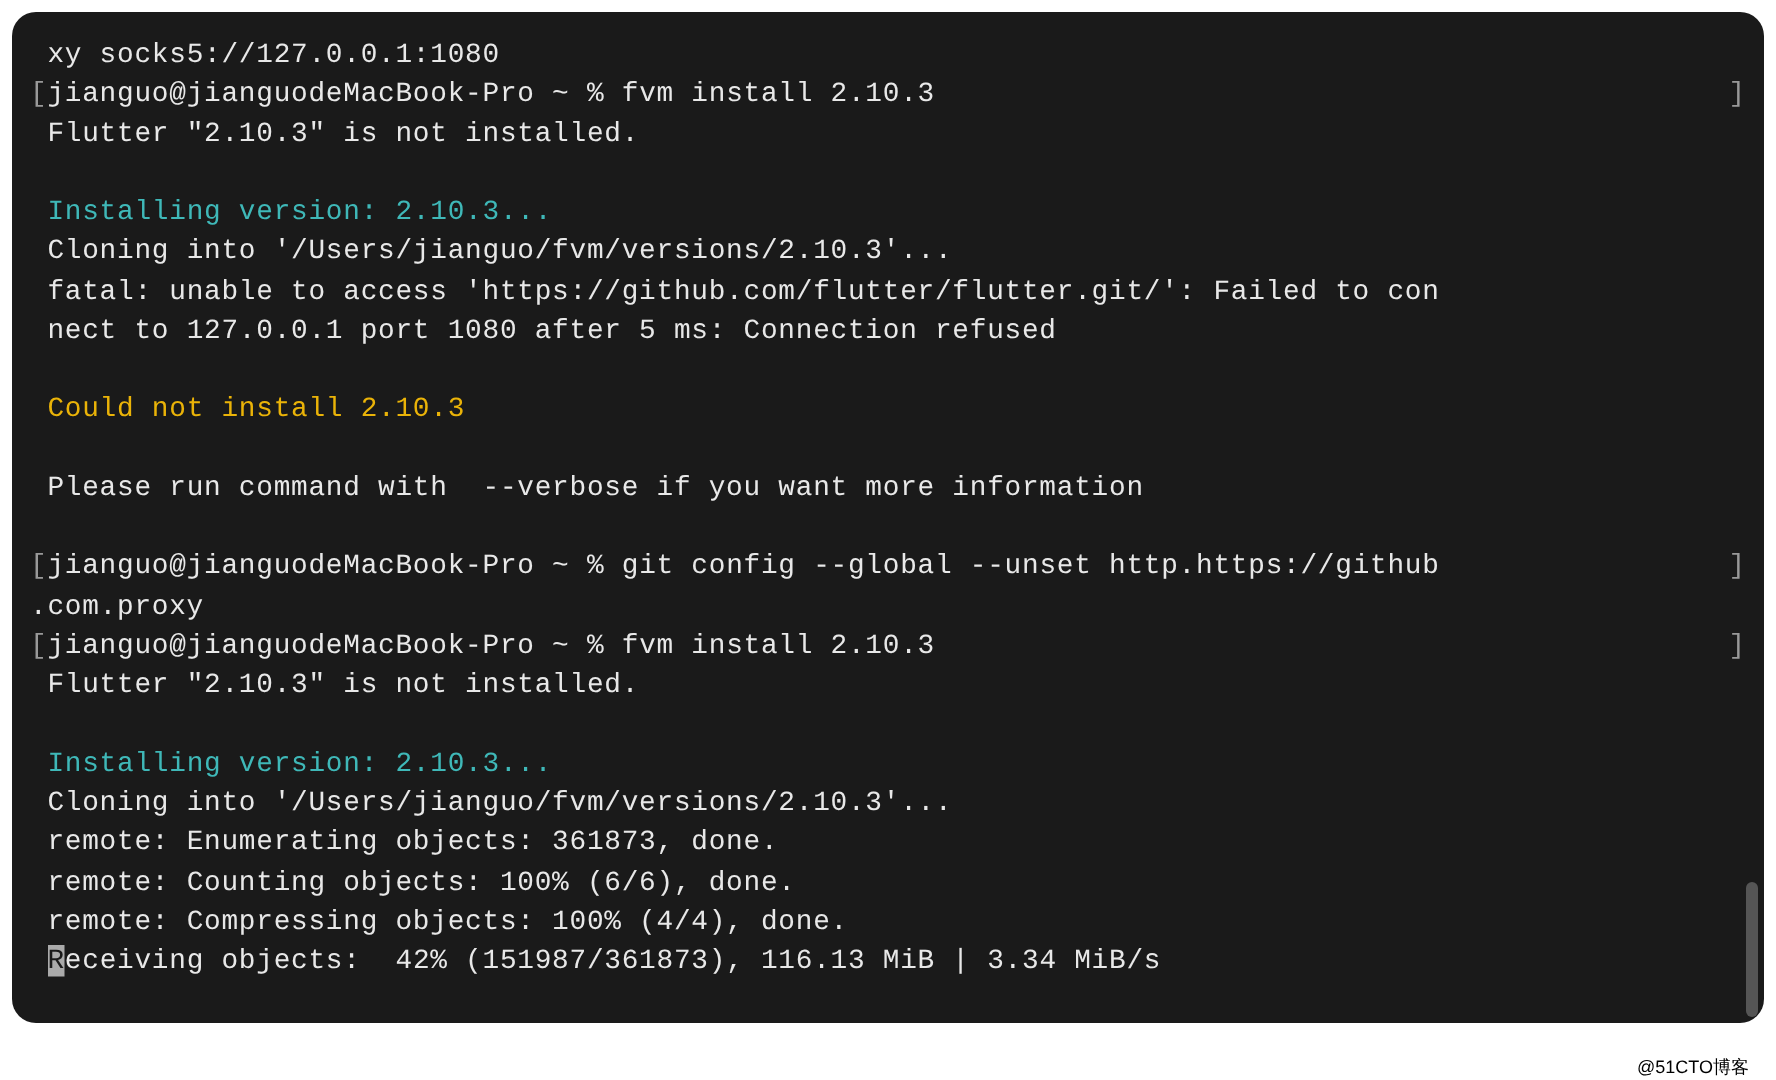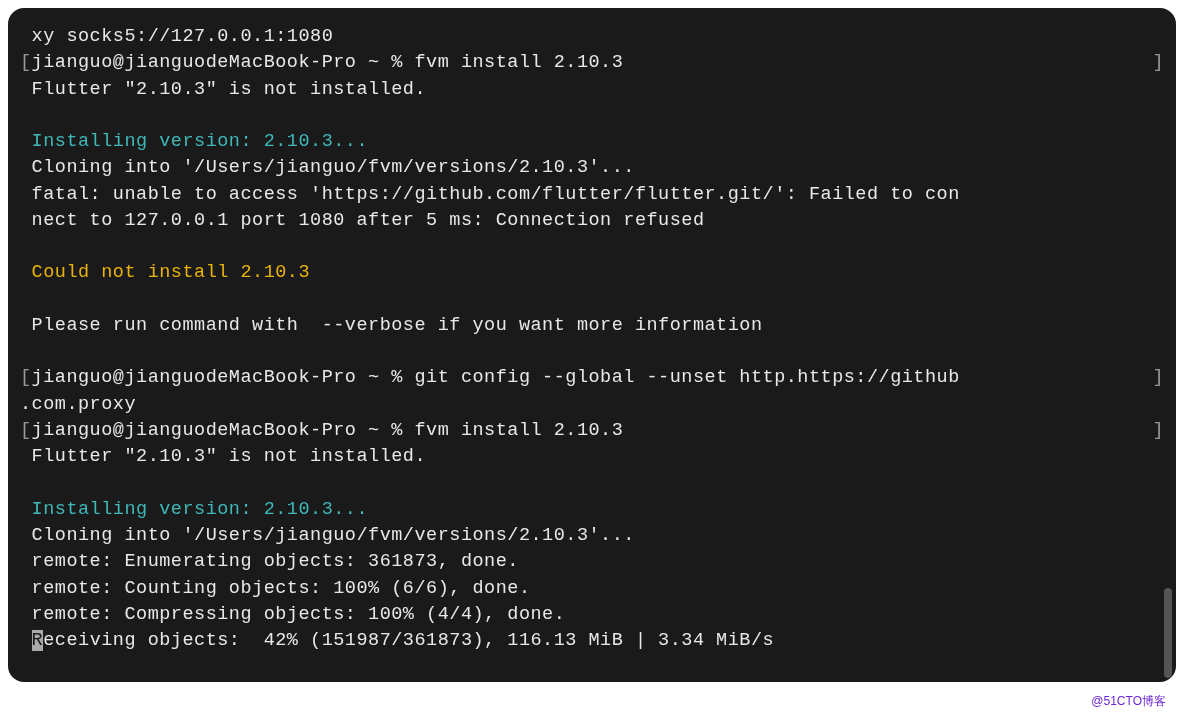--- a/index.html
+++ b/index.html
@@ -53,22 +53,22 @@
       right: 4px;
       top: 580px;
       width: 8px;
       height: 90px;
       background: #555;
       border-radius: 4px;
     }
     .watermark {
       position: absolute;
       right: 18px;
-      bottom: 10px;
-      color: #6d28d9;
+      bottom: 0;
+      color: #000000;
       font-size: 12px;
       font-family: Arial, sans-serif;
     }
   </style>
 </head>
 <body>
 
 <div class="terminal-window">
   <div class="terminal-content" id="term-lines"><span class="line "> xy socks5://127.0.0.1:1080</span><span class="line"><span class="bracket">[</span><span>jianguo@jianguodeMacBook-Pro ~ % </span><span>fvm install 2.10.3</span><span class="bracket" style="float: right;">]</span></span><span class="line "> Flutter "2.10.3" is not installed.</span><span class="line ">&nbsp;</span><span class="line cyan"> Installing version: 2.10.3...</span><span class="line "> Cloning into '/Users/jianguo/fvm/versions/2.10.3'...</span><span class="line "> fatal: unable to access 'https://github.com/flutter/flutter.git/': Failed to con</span><span class="line "> nect to 127.0.0.1 port 1080 after 5 ms: Connection refused</span><span class="line ">&nbsp;</span><span class="line red"> Could not install 2.10.3</span><span class="line ">&nbsp;</span><span class="line "> Please run command with  --verbose if you want more information</span><span class="line ">&nbsp;</span><span class="line"><span class="bracket">[</span><span>jianguo@jianguodeMacBook-Pro ~ % </span><span>git config --global --unset http.https://github</span><span class="bracket" style="float: right;">]</span></span><span class="line ">.com.proxy</span><span class="line"><span class="bracket">[</span><span>jianguo@jianguodeMacBook-Pro ~ % </span><span>fvm install 2.10.3</span><span class="bracket" style="float: right;">]</span></span><span class="line "> Flutter "2.10.3" is not installed.</span><span class="line ">&nbsp;</span><span class="line cyan"> Installing version: 2.10.3...</span><span class="line "> Cloning into '/Users/jianguo/fvm/versions/2.10.3'...</span><span class="line "> remote: Enumerating objects: 361873, done.</span><span class="line "> remote: Counting objects: 100% (6/6), done.</span><span class="line "> remote: Compressing objects: 100% (4/4), done.</span><span class="line"><span> </span><span class="cursor-block">R</span><span>eceiving objects:  42% (151987/361873), 116.13 MiB | 3.34 MiB/s</span></span></div>
   <div class="scrollbar"></div>

